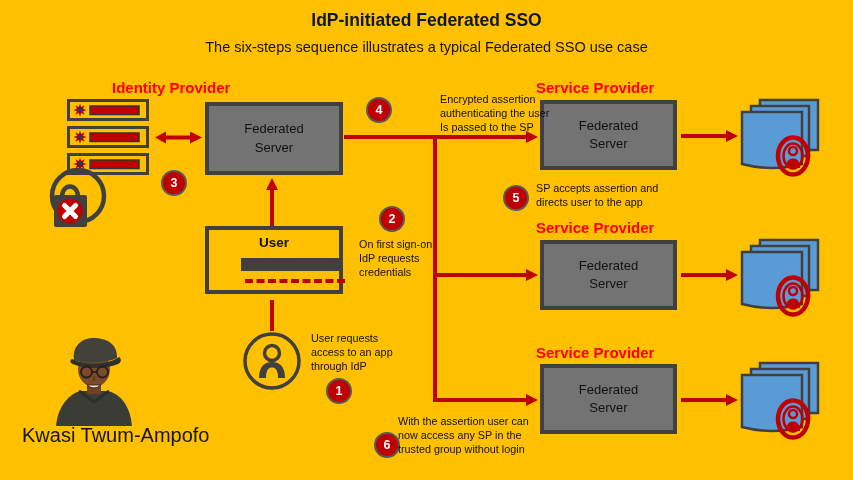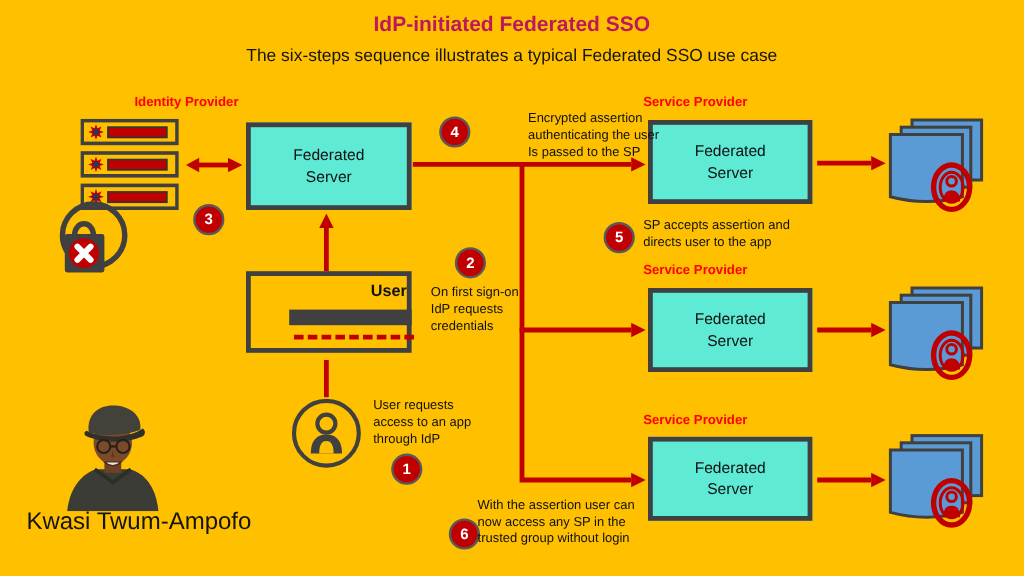--- a/index.html
+++ b/index.html
@@ -4,35 +4,35 @@
 <style>
   html,body { margin:0; padding:0; }
   .stage {
     position:relative; width:853px; height:480px;
     background:#FFC000; overflow:hidden;
     font-family:"Liberation Sans", sans-serif; color:#111;
   }
   .abs { position:absolute; }
   .title {
     top:10px; left:0; width:853px; text-align:center;
-    font-size:17.5px; font-weight:bold; color:#be185d;
+    font-size:17.5px; font-weight:bold; color:#0f172a;
   }
   .subtitle {
     top:39px; left:0; width:853px; text-align:center;
     font-size:14.5px; color:#141414;
   }
-  .section-heading { font-size:11px; font-weight:bold; color:#FF0000; white-space:nowrap; }
+  .section-heading { font-size:15px; font-weight:bold; color:#FF0000; white-space:nowrap; }
   .server-box {
-    border:4px solid #404040; background:#5eead4;
+    border:4px solid #404040; background:#737373;
     display:flex; align-items:center; justify-content:center;
     text-align:center; font-size:13px; line-height:1.4;
     white-space:pre-line; color:#111; z-index:2;
   }
   .user-box { border:4px solid #404040; background:#FFC000; z-index:2; }
-  .user-label { position:absolute; top:5px; left:0; width:100%; text-align:right;
+  .user-label { position:absolute; top:5px; left:0; width:100%; text-align:center;
     font-size:13.5px; font-weight:bold; }
   .user-bar { position:absolute; left:32px; top:28px; width:102px; height:13px; background:#404040; }
   .user-dash { position:absolute; left:36px; top:49px; width:100px; height:0;
     border-top:4px dashed #C00000; }
   .step-circle {
     width:22px; height:22px; border-radius:50%;
     background:#C00000; border:2px solid #595959;
     color:#fff; font-weight:bold; font-size:12.5px;
     display:flex; align-items:center; justify-content:center; z-index:3;
   }

